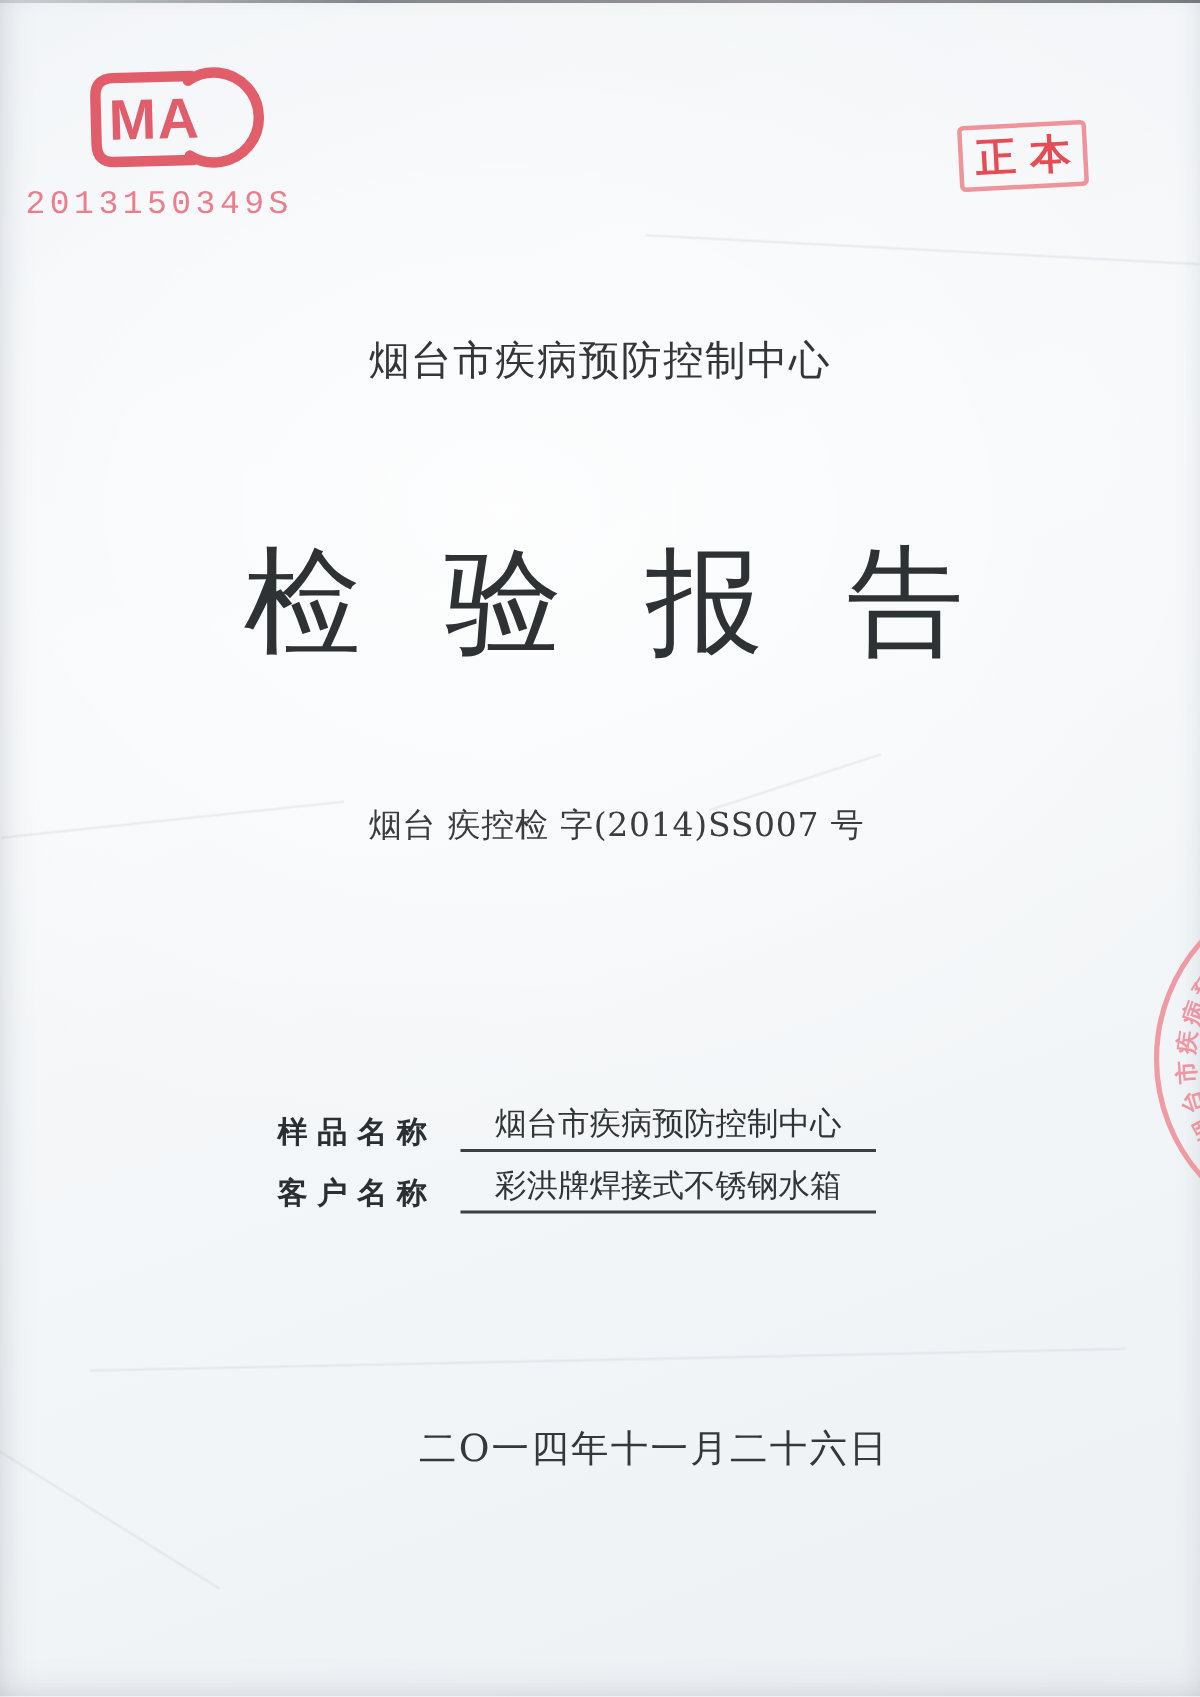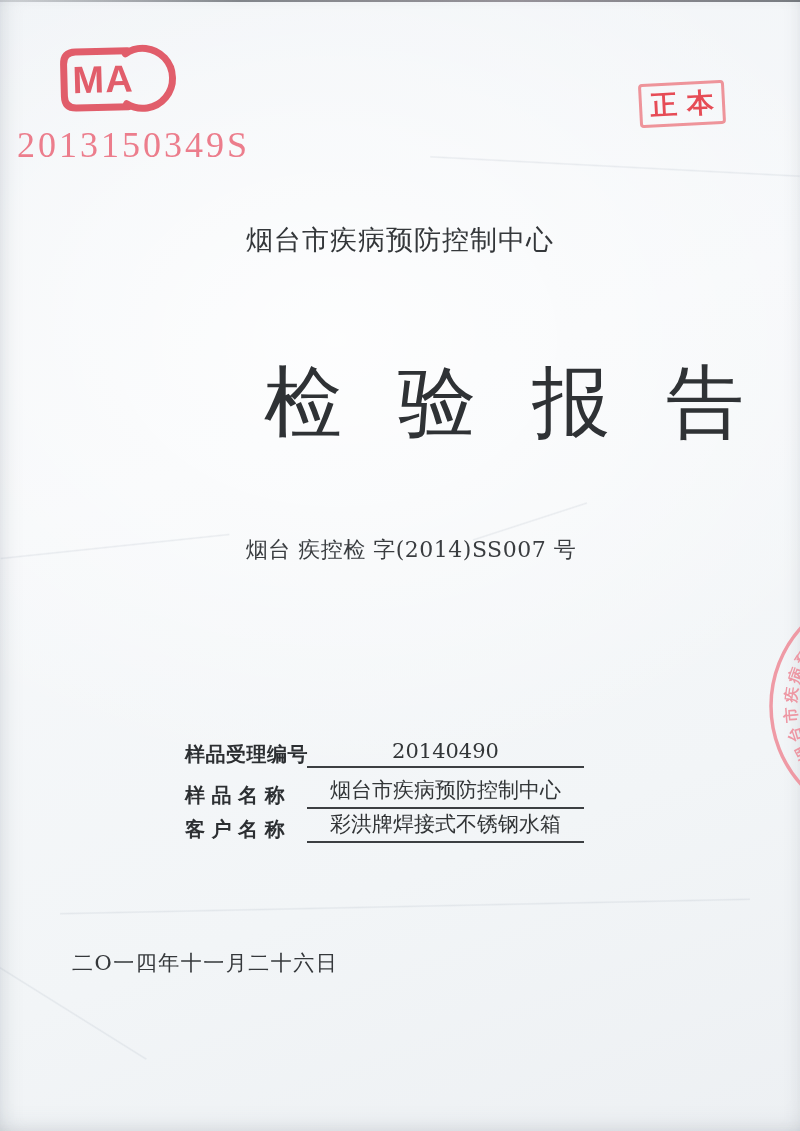--- a/index.html
+++ b/index.html
@@ -19,47 +19,47 @@
   .crease{position:absolute;height:3px;pointer-events:none;opacity:.5;
     background:linear-gradient(to bottom,rgba(150,160,175,0),rgba(140,152,168,0.30),rgba(150,160,175,0));}
   .c1{left:430px;top:165px;width:370px;transform:rotate(3deg);}
   .c2{left:0;top:545px;width:230px;transform:rotate(-6deg);}
   .c3{left:60px;top:905px;width:690px;transform:rotate(-1.2deg);}
   .c4{left:-20px;top:1010px;width:180px;transform:rotate(32deg);}
   .c5{left:470px;top:520px;width:120px;transform:rotate(-18deg);}
 
   
   .cma-stamp{position:absolute;left:58px;top:45px;width:118px;height:70px;transform:rotate(-1.5deg);opacity:.92;}
-  .cert-number{position:absolute;left:17px;top:124px;font-size:36px;letter-spacing:3px;
-    color:#ec7d8c;font-family:Liberation Serif, serif;}
+  .cert-number{position:absolute;left:17px;top:124px;font-size:22px;letter-spacing:3px;
+    color:#ec7d8c;font-family:Liberation Mono, monospace;}
 
   
   .copy-stamp{position:absolute;left:639px;top:82px;width:80px;height:38px;
     border:3px solid #e8485299;border-radius:4px;transform:rotate(-3deg);
     display:flex;align-items:center;justify-content:center;
     color:#e6434e;font-size:27px;font-weight:600;letter-spacing:0;white-space:pre;opacity:.95;}
 
   .org-title{position:absolute;top:222px;left:0;right:0;text-align:center;
     font-size:27px;letter-spacing:1px;color:#34373a;}
-  .report-title{position:absolute;top:363px;left:0;right:0;text-align:right;
+  .report-title{position:absolute;top:363px;left:0;right:0;text-align:center;
     font-size:78px;line-height:1;color:#2f3235;letter-spacing:56px;padding-left:61px;font-weight:500;}
   .ref-number{position:absolute;top:492px;left:0;right:0;text-align:center;padding-left:22px;
     font-size:22px;letter-spacing:0.5px;color:#3a3d40;margin-top:43px;}
 
   
   .fields{position:absolute;left:185px;top:742px;width:399px;}
   .field-row{display:flex;align-items:flex-end;height:26px;margin-bottom:15px;}
   .field-row:nth-child(2){margin-bottom:8px;}
   .field-label{width:122px;flex:none;font-family:"Liberation Sans",sans-serif;font-weight:bold;
     font-size:20px;color:#2c2f32;white-space:pre;letter-spacing:0.5px;}
   .field-value{flex:1;border-bottom:2px solid #3c3f42;text-align:center;
     font-size:21px;color:#323537;padding-bottom:3px;white-space:nowrap;}
 
-  .issue-date{position:absolute;top:949px;left:0;right:0;text-align:left;padding-left:72px;
-    font-size:21px;letter-spacing:1.5px;color:#35383b;}
+  .issue-date{position:absolute;top:949px;left:0;right:0;text-align:center;padding-left:72px;
+    font-size:25px;letter-spacing:1.5px;color:#35383b;}
 
   
   .round-seal{position:absolute;left:740px;top:556px;width:300px;height:300px;opacity:.88;}
 </style>
 </head>
 <body>
 
 <div class="page">
 
   <div class="scan-edge-top"></div>
@@ -79,24 +79,20 @@
   </div>
 
   <div class="org-title">烟台市疾病预防控制中心</div>
 
   <div class="report-title">检验报告</div>
 
   <div class="ref-number">烟台 疾控检 字(2014)SS007 号</div>
 
   <div class="fields">
     <div class="field-row">
-      <span class="field-label">样品受理编号</span>
-      <span class="field-value">20140490</span>
-    </div>
-    <div class="field-row">
       <span class="field-label">样 品 名 称</span>
       <span class="field-value">烟台市疾病预防控制中心</span>
     </div>
     <div class="field-row">
       <span class="field-label">客 户 名 称</span>
       <span class="field-value">彩洪牌焊接式不锈钢水箱</span>
     </div>
   </div>
 
   <div class="issue-date">二O一四年十一月二十六日</div>

